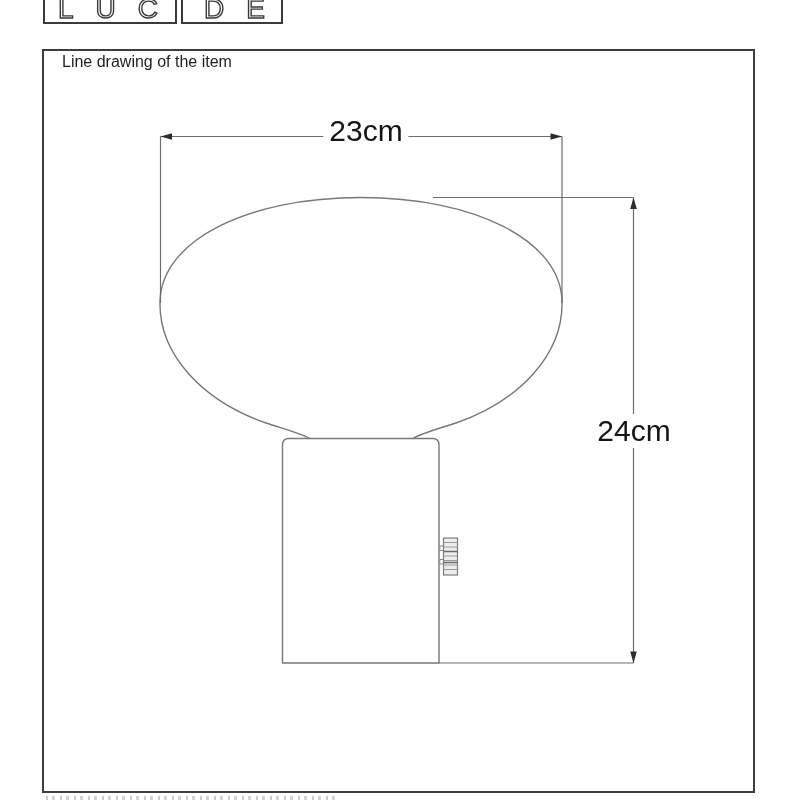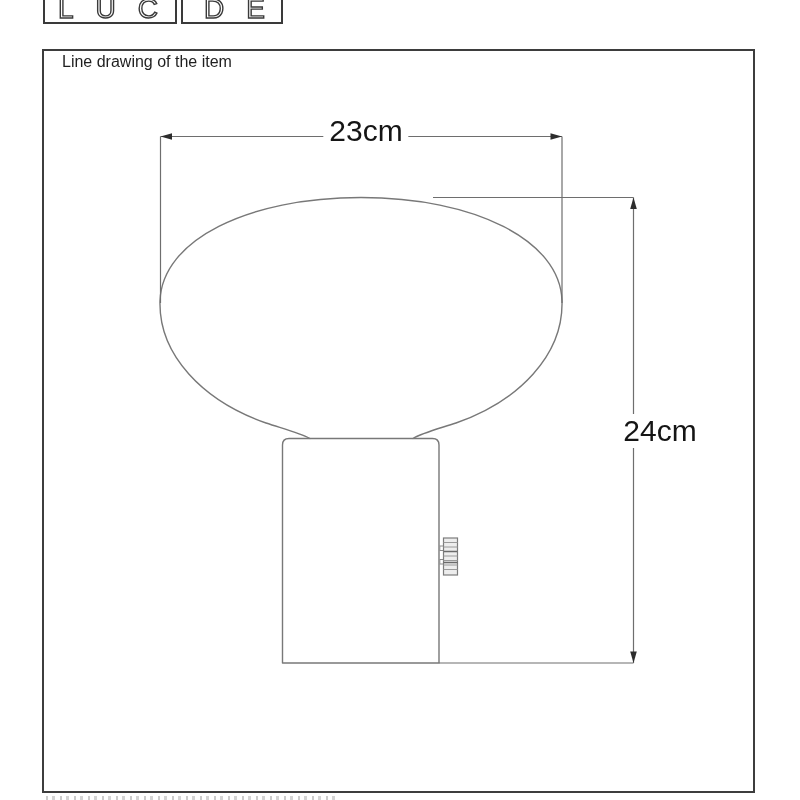--- a/index.html
+++ b/index.html
@@ -68,21 +68,21 @@
     transform: translate(-50%, -50%);
     font-size: 30px;
     line-height: 34px;
     color: #151515;
     background: #ffffff;
     padding: 0 6px;
     white-space: nowrap;
     z-index: 2;
   }
   .dim-label.w { left: 366px; top: 131px; }
-  .dim-label.h { left: 634px; top: 431px; margin-left: 26px; }
+  .dim-label.h { left: 634px; top: 431px; }
 
   
   .clipped-remnant {
     position: absolute;
     left: 46px; top: 796px;
     width: 292px; height: 4px;
     background: repeating-linear-gradient(90deg,
       #a9a9a9 0 2px, transparent 2px 6px,
       #b8b8b8 6px 9px, transparent 9px 14px);
     opacity: 0.6;

